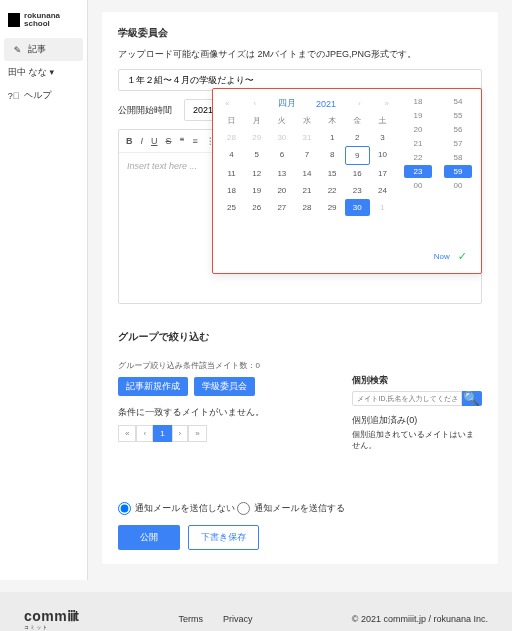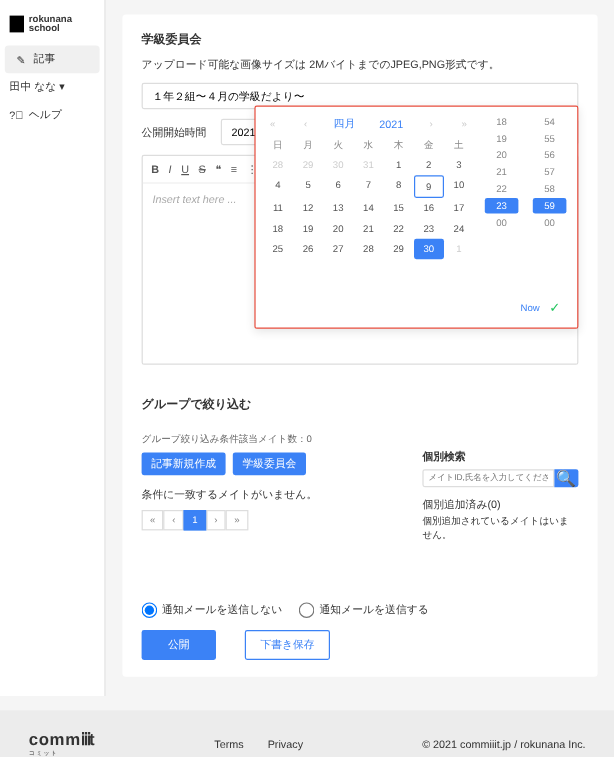--- a/index.html
+++ b/index.html
@@ -57,23 +57,23 @@
 .pager{display:flex;gap:0;margin-top:6px}
 .pager span{border:1px solid #ddd;padding:3px 6px;font-size:8px;color:#888;cursor:pointer}
 .pager span.cur{background:#3b82f6;color:#fff;border-color:#3b82f6}
 .right-col{position:absolute;right:16px;top:362px;width:130px}
 .right-col .sec-title{font-size:9px}
 .search-row{display:flex;margin-top:4px}
 .search-row input{flex:1;border:1px solid #ddd;border-radius:2px 0 0 2px;padding:3px 4px;font-size:7px}
 .search-btn{background:#3b82f6;color:#fff;border:none;width:20px;display:flex;align-items:center;justify-content:center;border-radius:0 2px 2px 0;cursor:pointer}
 .added{margin-top:8px;font-size:9px}
 .added-note{font-size:8px;margin-top:2px}
-.notify{margin-top:60px;font-size:9px;display:flex;gap:14px}
+.notify{margin-top:60px;font-size:9px;display:flex;gap:2px}
 .notify label{display:flex;gap:4px;align-items:center}
-.actions{margin-top:10px;display:flex;gap:24px}
+.actions{margin-top:10px;display:flex;gap:8px}
 .btn-primary{background:#3b82f6;color:#fff;border:none;padding:5px 22px;font-size:9px;border-radius:2px;cursor:pointer}
 .btn-secondary{background:#fff;border:1px solid #3b82f6;color:#3b82f6;padding:5px 12px;font-size:9px;border-radius:2px;cursor:pointer}
 .footer{background:#ececec;padding:16px 24px;display:flex;justify-content:space-between;align-items:center;font-size:9px;margin-top:12px}
 .footer-logo{font-size:14px;font-weight:700;letter-spacing:0.5px}
 .footer-logo .dots{letter-spacing:-2px}
 .footer-logo-sub{font-size:5px;letter-spacing:1px}
 .footer-links{display:flex;gap:20px}
 .two-col{display:flex;gap:10px}
 .two-col>div{flex:1}
 </style>

